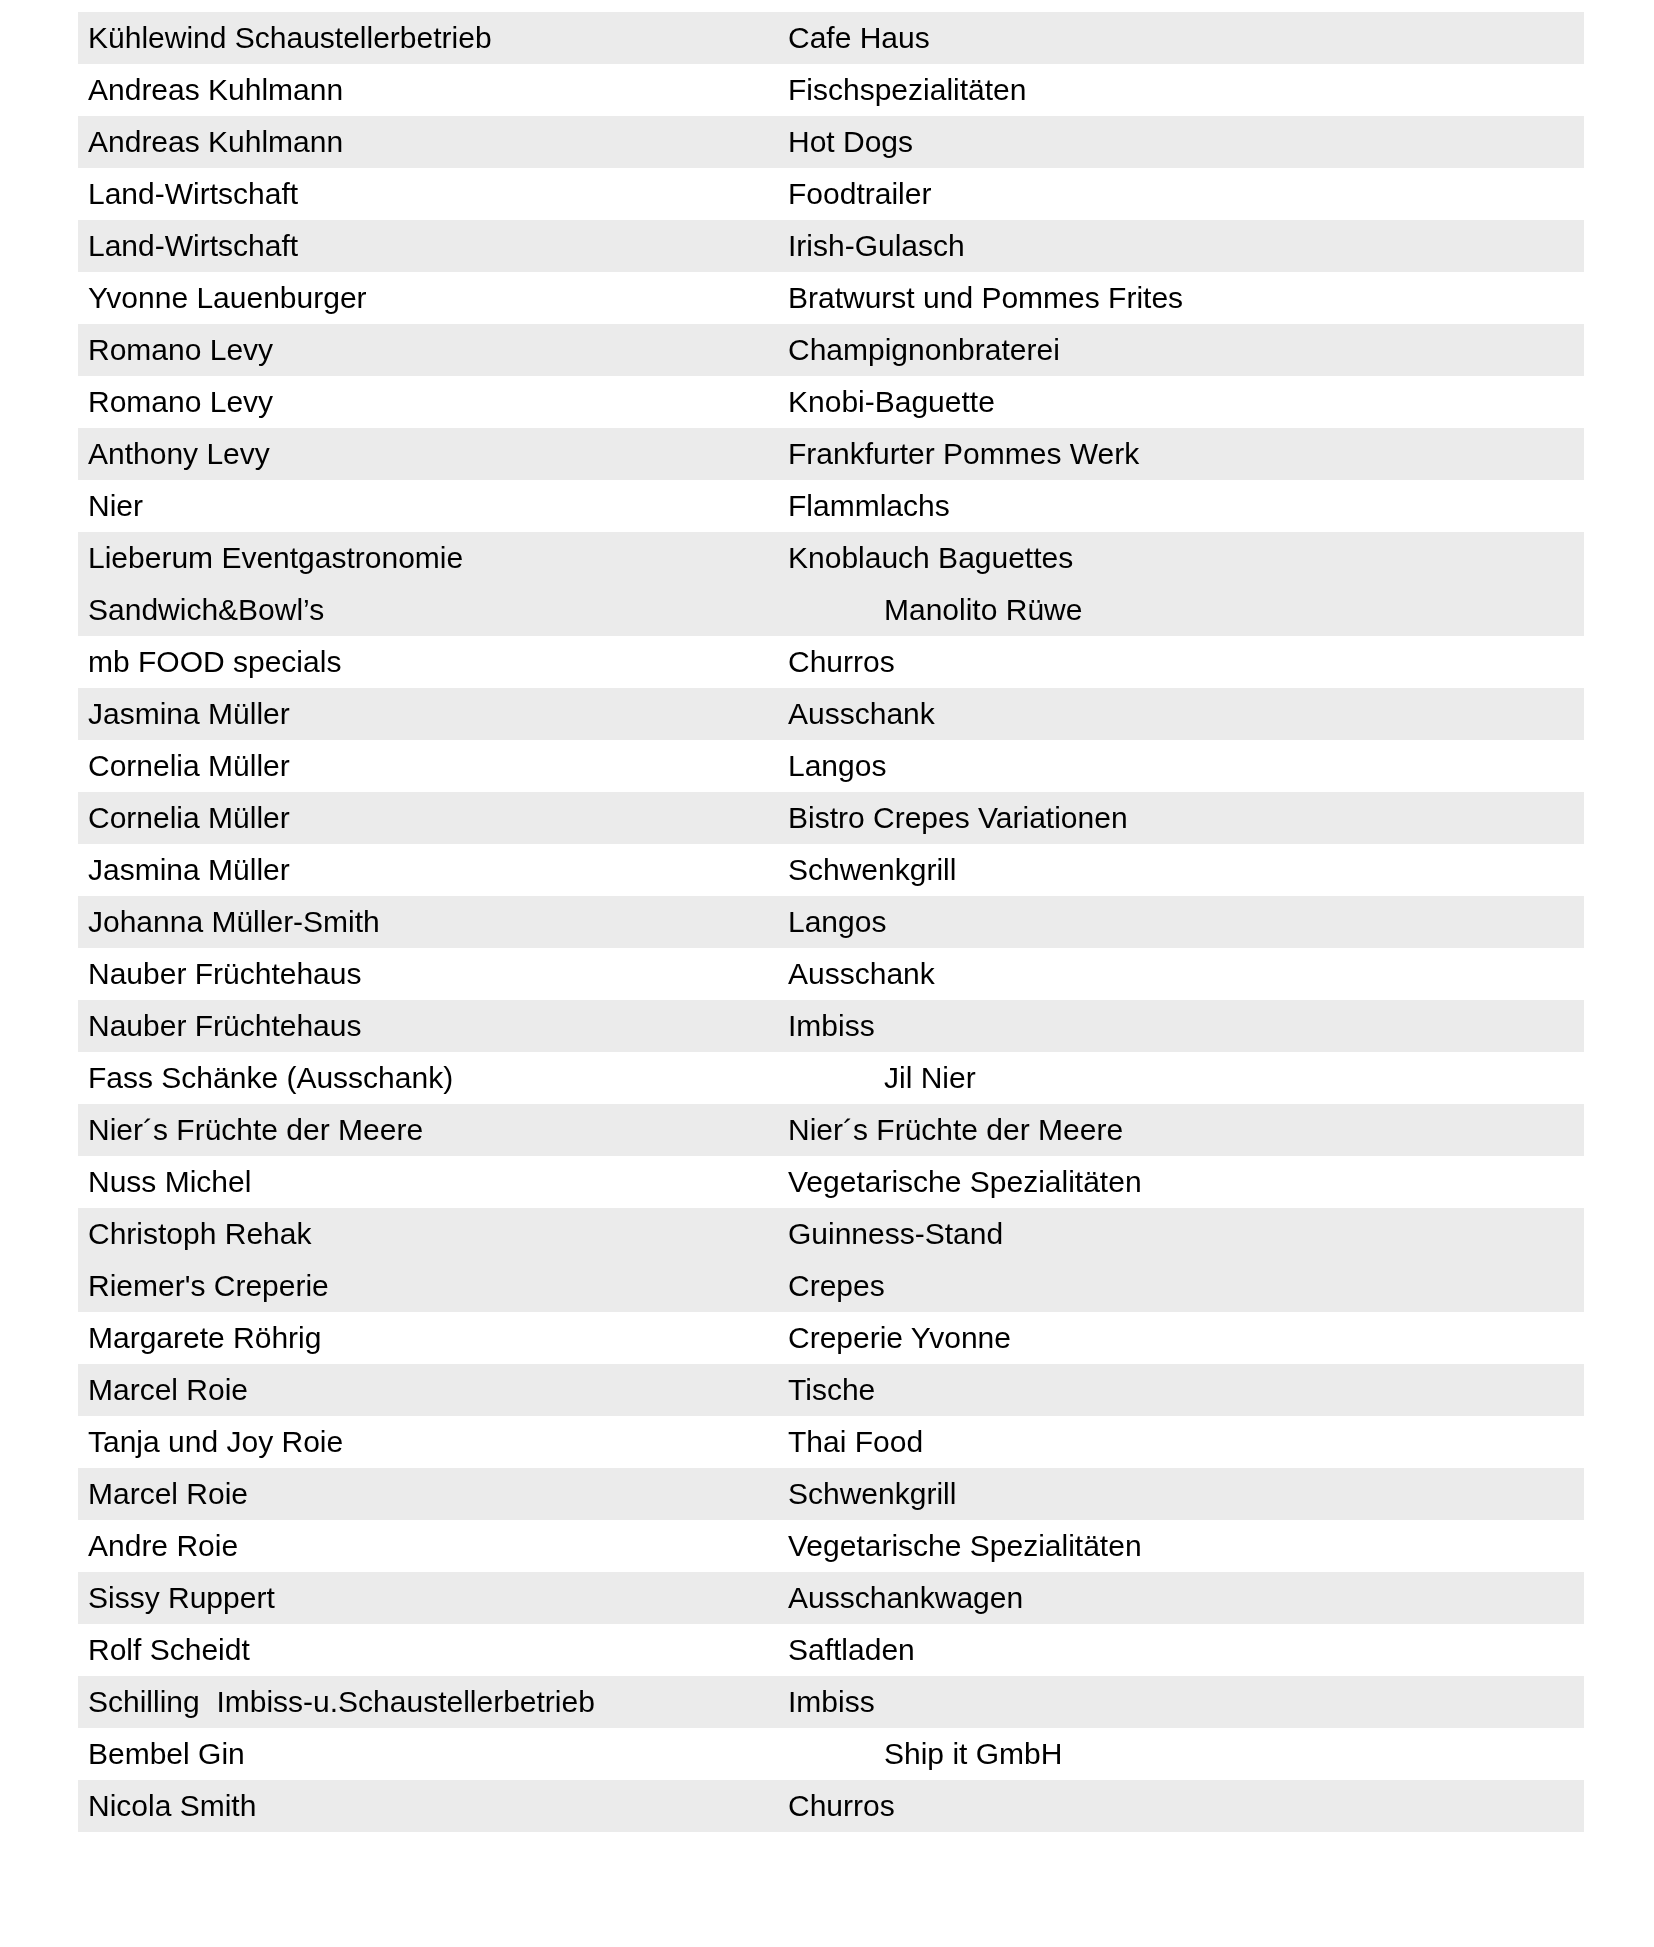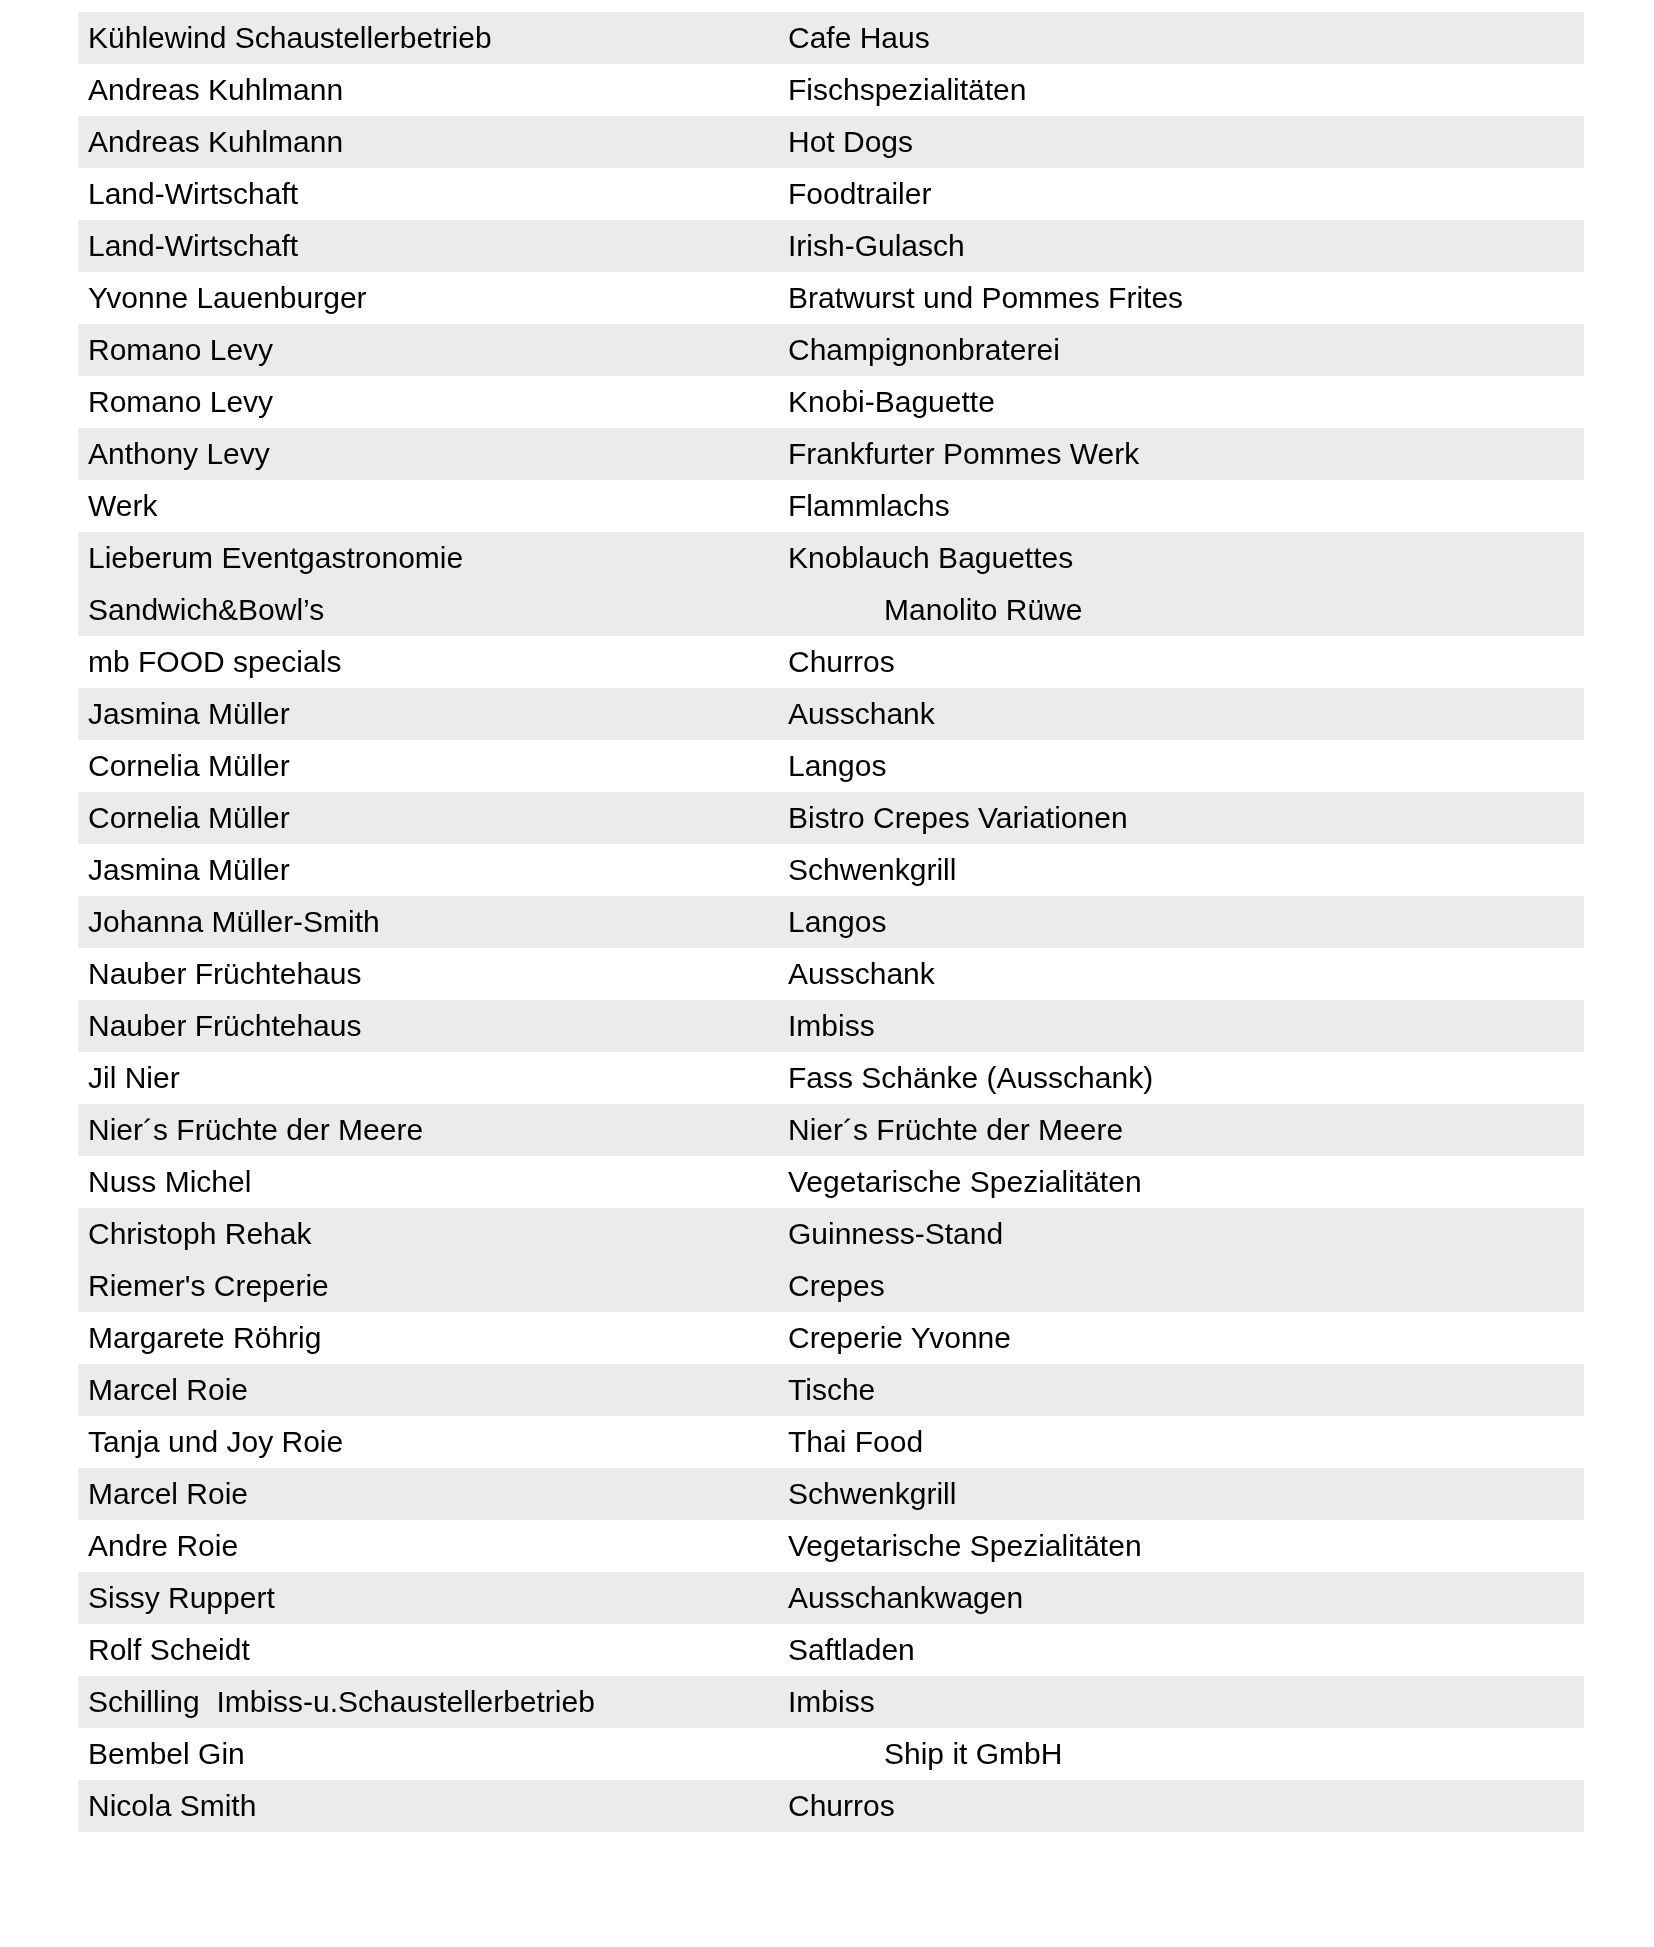--- a/index.html
+++ b/index.html
@@ -89,21 +89,21 @@
     <div class="cell exhibitor">Romano Levy</div>
     <div class="cell stand">Knobi-Baguette</div>
   </div>
 
   <div class="row zebra">
     <div class="cell exhibitor">Anthony Levy</div>
     <div class="cell stand">Frankfurter Pommes Werk</div>
   </div>
 
   <div class="row">
-    <div class="cell exhibitor">Werk</div>
+    <div class="cell exhibitor">Nier</div>
     <div class="cell stand">Flammlachs</div>
   </div>
 
   <div class="row zebra">
     <div class="cell exhibitor">Lieberum Eventgastronomie</div>
     <div class="cell stand">Knoblauch Baguettes</div>
   </div>
 
 
   <div class="row zebra">
@@ -145,22 +145,22 @@
     <div class="cell exhibitor">Nauber Früchtehaus</div>
     <div class="cell stand">Ausschank</div>
   </div>
 
   <div class="row zebra">
     <div class="cell exhibitor">Nauber Früchtehaus</div>
     <div class="cell stand">Imbiss</div>
   </div>
 
   <div class="row">
+    <div class="cell stand">Fass Schänke (Ausschank)</div>
     <div class="cell exhibitor">Jil Nier</div>
-    <div class="cell stand">Fass Schänke (Ausschank)</div>
   </div>
 
   <div class="row zebra">
     <div class="cell exhibitor">Nier´s Früchte der Meere</div>
     <div class="cell stand">Nier´s Früchte der Meere</div>
   </div>
 
   <div class="row">
     <div class="cell exhibitor">Nuss Michel</div>
     <div class="cell stand">Vegetarische Spezialitäten</div>

